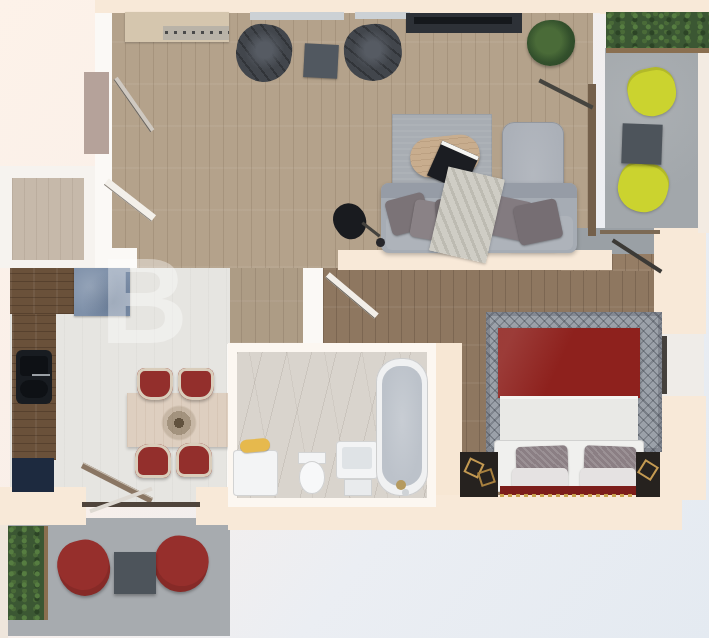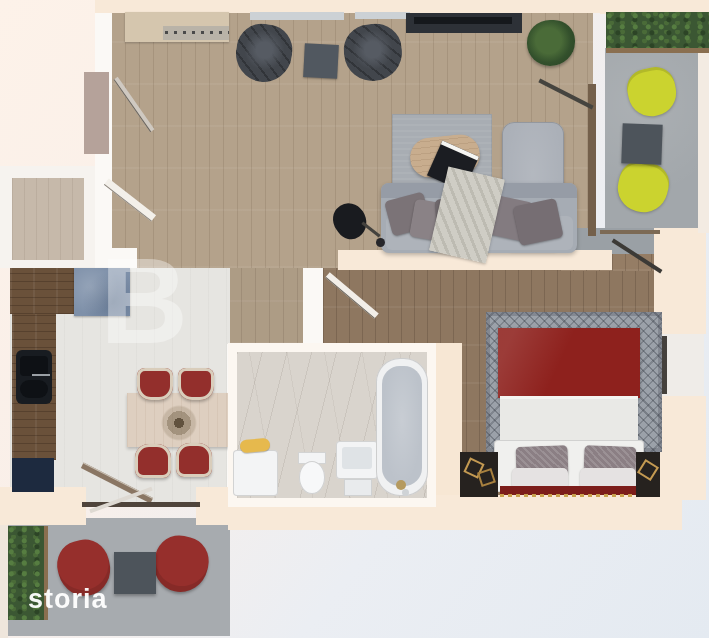--- a/index.html
+++ b/index.html
@@ -165,15 +165,14 @@
 
   <div class="abs hedge" style="left:8px;top:526px;width:36px;height:94px;"></div>
   <div class="abs" style="left:44px;top:526px;width:4px;height:94px;background:#8a6f50;"></div>
   <div class="abs" style="left:58px;top:540px;width:52px;height:56px;background:#962f2c;border-radius:46% 46% 52% 52%;transform:rotate(-15deg);box-shadow:0 2px 3px rgba(0,0,0,.3),0 -6px 0 rgba(0,0,0,.10) inset;"></div>
   <div class="abs" style="left:154px;top:536px;width:54px;height:56px;background:#962f2c;border-radius:46% 46% 52% 52%;transform:rotate(13deg);box-shadow:0 2px 3px rgba(0,0,0,.3),0 -6px 0 rgba(0,0,0,.10) inset;"></div>
   <div class="abs" style="left:114px;top:552px;width:42px;height:42px;background:#4d545b;box-shadow:0 2px 3px rgba(0,0,0,.3);"></div>
   <div class="abs" style="left:82px;top:502px;width:118px;height:5px;background:#4f443b;"></div>
   <div class="abs" style="left:88px;top:498px;width:66px;height:4px;background:#ded9d2;transform:rotate(-20deg);"></div>
 
   <div class="abs wm" style="left:100px;top:240px;font-size:122px;color:rgba(255,255,255,0.38);">B</div>
-  <div class="abs wm" style="left:28px;top:586px;font-size:27px;letter-spacing:1px;color:rgba(255,255,255,0.95);">storia</div>
 
 </div>
 
 </body></html>

